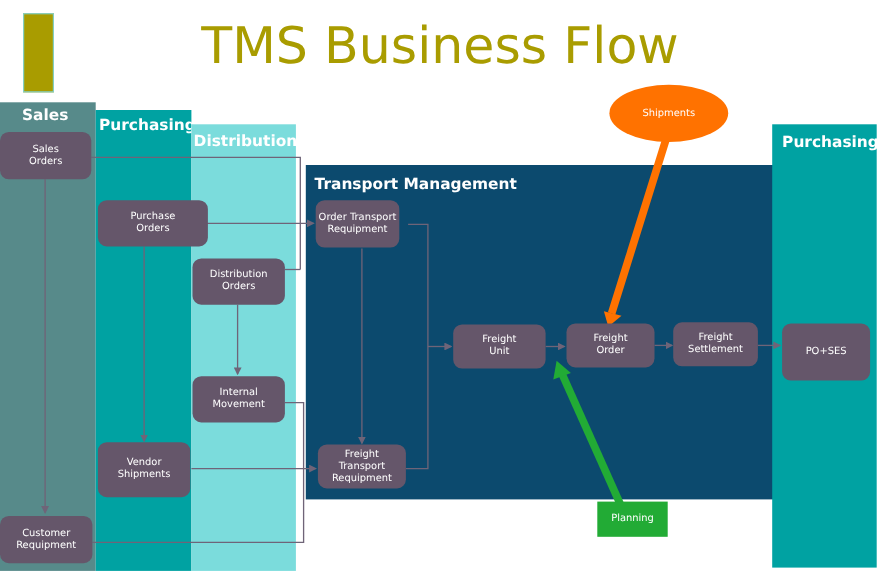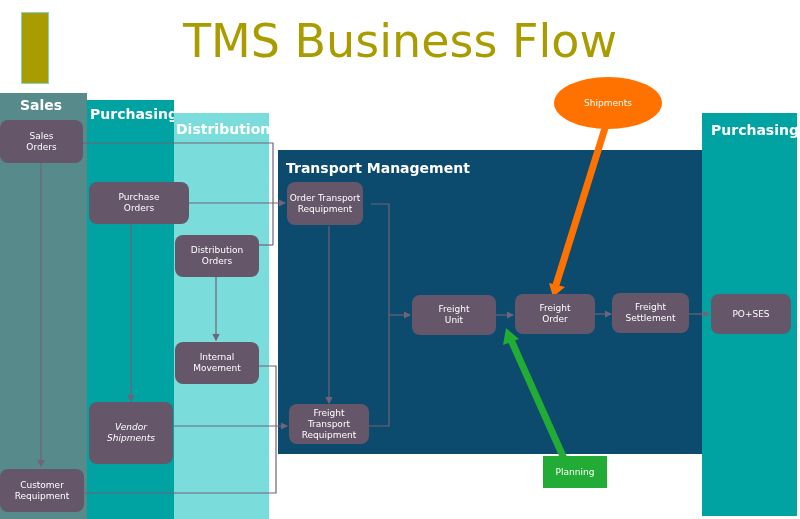--- a/index.html
+++ b/index.html
@@ -83,32 +83,32 @@
     <polygon points="503,345 519,339 506,328" fill="#22ab35"></polygon>
   </g>
 </svg>
 
 <div class="node" style="left:0;top:120px;width:83px;height:43px;">Sales
 Orders</div>
 <div class="node" style="left:0;top:469px;width:84px;height:43px;">Customer
 Requipment</div>
 <div class="node" style="left:89px;top:182px;width:100px;height:42px;">Purchase
 Orders</div>
-<div class="node" style="left:89px;top:402px;width:84px;height:62px;font-style:italic;">Vendor
+<div class="node" style="left:89px;top:402px;width:84px;height:50px;">Vendor
 Shipments</div>
 <div class="node" style="left:175px;top:235px;width:84px;height:42px;">Distribution
 Orders</div>
 <div class="node" style="left:175px;top:342px;width:84px;height:42px;">Internal
 Movement</div>
 <div class="node" style="left:287px;top:182px;width:76px;height:43px;">Order Transport
 Requipment</div>
 <div class="node" style="left:289px;top:404px;width:80px;height:40px;">Freight Transport
 Requipment</div>
 <div class="node" style="left:412px;top:295px;width:84px;height:40px;">Freight
 Unit</div>
 <div class="node" style="left:515px;top:294px;width:80px;height:40px;">Freight
 Order</div>
 <div class="node" style="left:612px;top:293px;width:77px;height:40px;">Freight
 Settlement</div>
-<div class="node" style="left:711px;top:294px;width:80px;height:40px;">PO+SES</div>
+<div class="node" style="left:711px;top:294px;width:80px;height:52px;">PO+SES</div>
 
 <div class="ellipse" style="left:554px;top:77px;width:108px;height:52px;">Shipments</div>
 <div class="planning" style="left:543px;top:456px;width:64px;height:32px;">Planning</div>
 
 </body></html>

